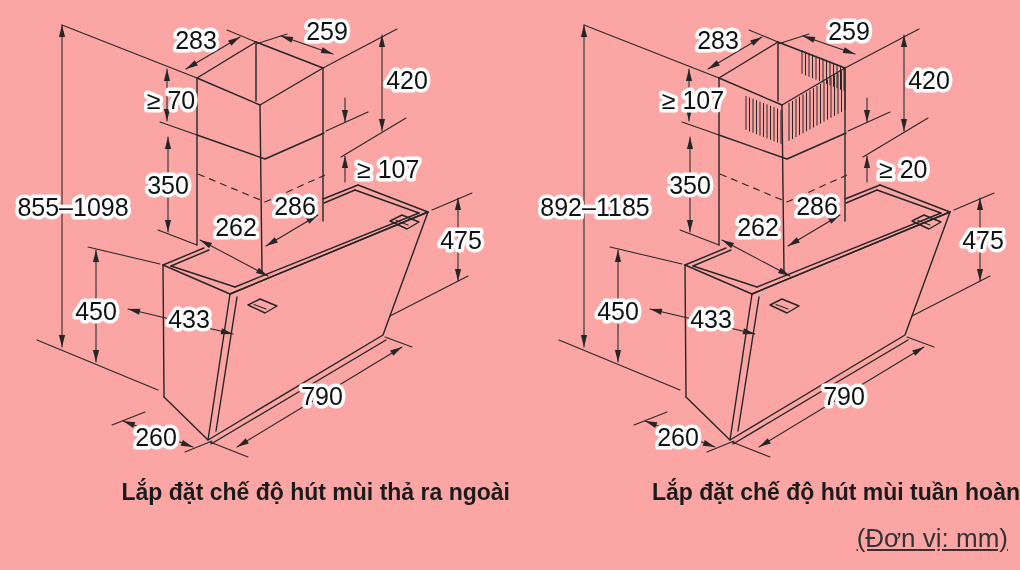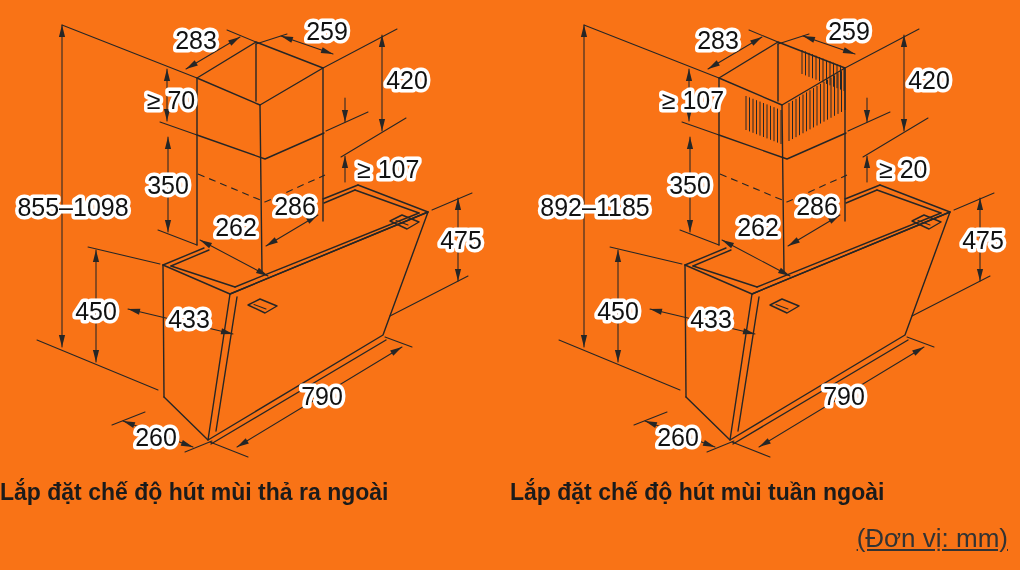--- a/index.html
+++ b/index.html
@@ -1,21 +1,21 @@
 <!DOCTYPE html>
 <html><head>
 <meta charset="utf-8">
 <style>
   html,body{margin:0;padding:0;background:#fff;}
-  .canvas{position:relative;width:1020px;height:570px;background:#f97316;
+  .canvas{position:relative;width:1020px;height:570px;background:#fca5a5;
           font-family:"Liberation Sans",sans-serif;overflow:hidden;}
   .fig-svg{position:absolute;top:0;}
   #svg-left{left:0;}
   #svg-right{left:510px;}
-  .caption{position:absolute;top:479px;width:510px;text-align:left;
+  .caption{position:absolute;top:479px;width:510px;text-align:right;
            font-weight:bold;font-size:23px;color:#1b1b1b;}
   .caption-left{left:0;}
   .caption-right{left:510px;}
   .unit-note{position:absolute;top:523px;right:12px;font-size:26px;color:#333;text-decoration:underline;}
   
   .ln{stroke:#262626;stroke-width:1.4;fill:none;stroke-linecap:round;stroke-linejoin:round;}
   .thin{stroke:#262626;stroke-width:1.05;fill:none;stroke-linecap:round;}
   .dash{stroke:#262626;stroke-width:1.1;fill:none;stroke-dasharray:7 5;}
   .slat{stroke:#262626;stroke-width:1;fill:none;}
   .ah{fill:#262626;stroke:none;}
@@ -270,15 +270,15 @@
         <polygon points="193,447 180.66342610625952,445.8088054045283 182.7839509948787,439.98271115565564" class="ah"></polygon>
         <text x="156" y="437" class="dl" text-anchor="middle" dominant-baseline="central">260</text>
         <line x1="458" y1="198" x2="458" y2="281" class="thin"></line>
         <polygon points="458,198 461.1,210 454.9,210" class="ah"></polygon>
         <polygon points="458,281 454.9,269 461.1,269" class="ah"></polygon>
         <text x="461" y="240" class="dl" text-anchor="middle" dominant-baseline="central">475</text>
       </g>
     </svg>
 
   <div class="caption caption-left">Lắp đặt chế độ hút mùi thả ra ngoài</div>
-  <div class="caption caption-right">Lắp đặt chế độ hút mùi tuần ngoài</div>
+  <div class="caption caption-right">Lắp đặt chế độ hút mùi tuần hoàn</div>
   <div class="unit-note">(Đơn vị: mm)</div>
 </div>
 
 </body></html>

